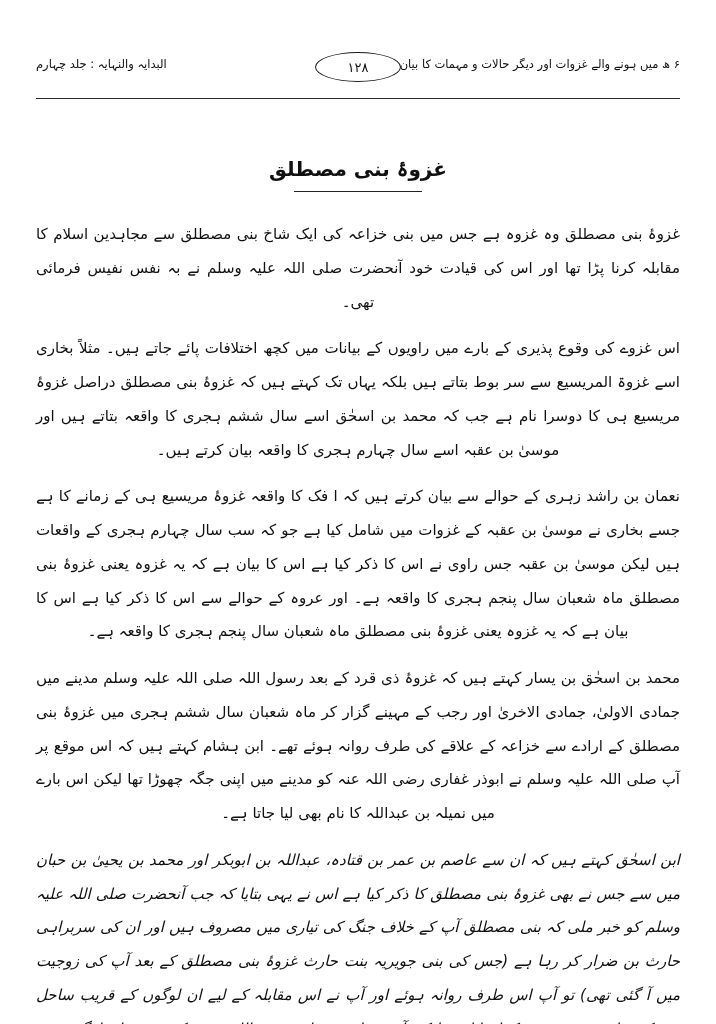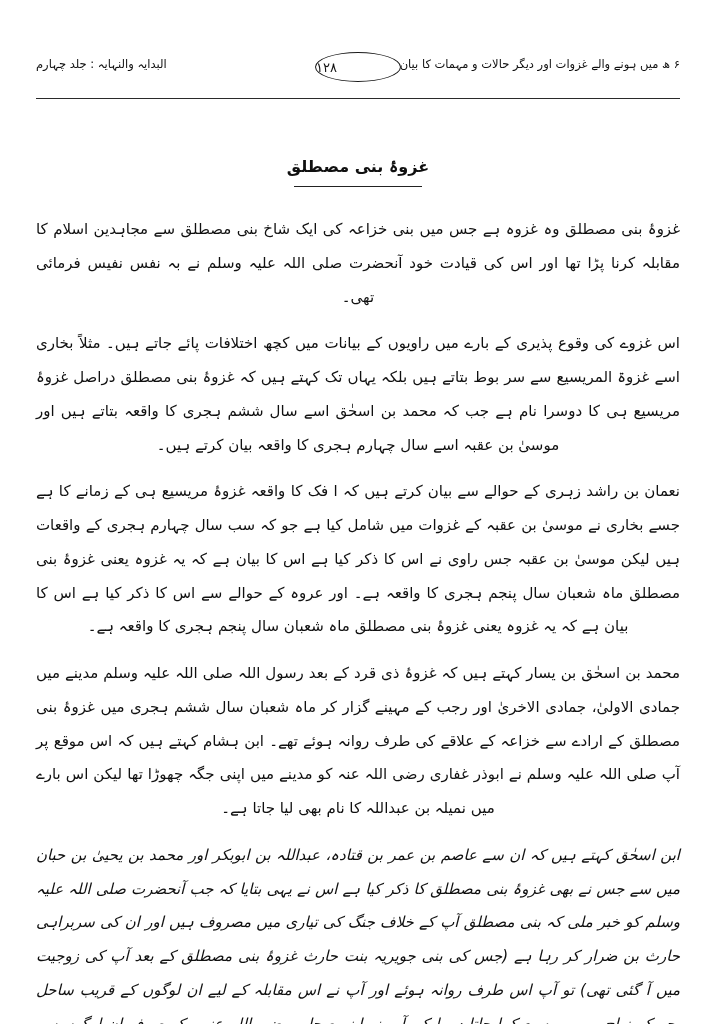--- a/index.html
+++ b/index.html
@@ -46,34 +46,34 @@
     position: absolute;
     left: 50%;
     top: 0px;
     transform: translateX(-50%);
     width: 84px;
     height: 28px;
     border: 1.3px solid #1a1a1a;
     border-radius: 50% / 50%;
     display: flex;
     align-items: center;
-    justify-content: flex-end;
+    justify-content: center;
     font-size: 13px;
     background: #fff;
   }
   .header-rule {
     margin-top: 2px;
     border-top: 1.2px solid #2a2a2a;
     width: 100%;
   }
 
   
   .chapter-title {
     text-align: center;
-    font-size: 16px;
+    font-size: 20px;
     margin-top: 58px;
     margin-bottom: 10px;
     letter-spacing: 0.5px;
     font-weight: 600;
   }
   .title-underline {
     width: 128px;
     height: 1px;
     background: #222;
     margin: 0 auto 26px auto;

